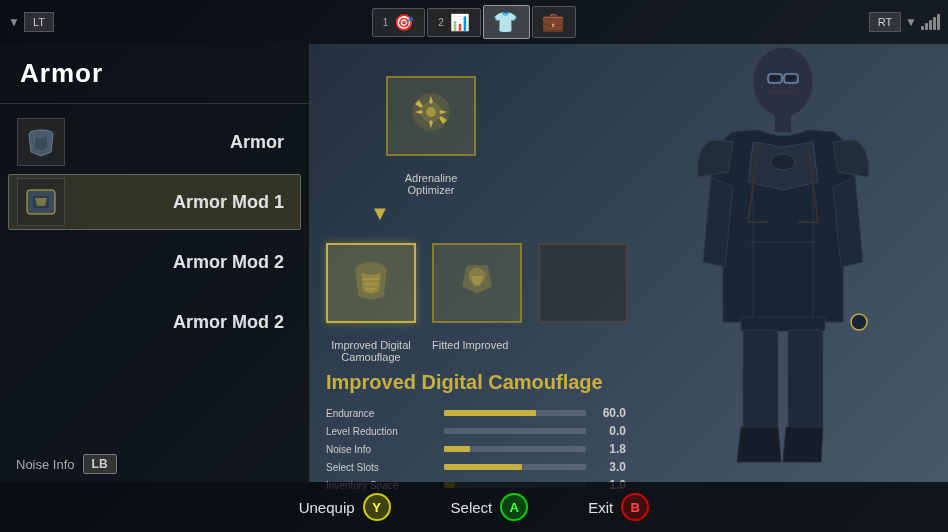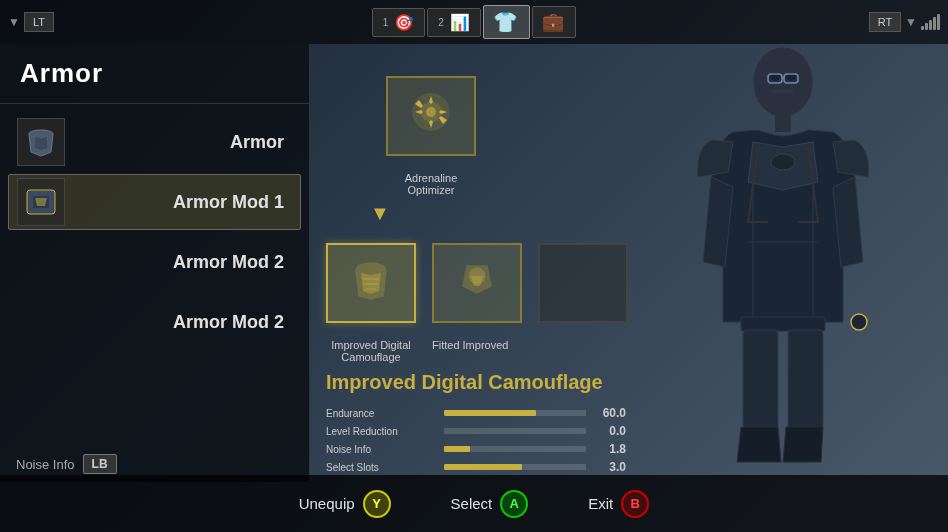--- a/index.html
+++ b/index.html
@@ -282,21 +282,21 @@
       justify-content: center;
       overflow: hidden;
     }
 
     
     .bottom-bar {
       position: absolute;
       bottom: 0;
       left: 0;
       right: 0;
-      height: 57px;
+      height: 50px;
       background: rgba(0,0,0,0.75);
       display: flex;
       align-items: center;
       justify-content: center;
       gap: 60px;
     }
 
     .action-btn {
       display: flex;
       align-items: center;
@@ -602,20 +602,27 @@
     </div>
 
     <div class="stat-row">
       <span class="stat-label">Select Slots</span>
       <div class="stat-bar-bg">
         <div class="stat-bar-fill" style="width:55%;"></div>
       </div>
       <span class="stat-value">3.0</span>
     </div>
 
+    <div class="stat-row">
+      <span class="stat-label">Inventory Space</span>
+      <div class="stat-bar-bg">
+        <div class="stat-bar-fill" style="width:8%;"></div>
+      </div>
+      <span class="stat-value">1.0</span>
+    </div>
 
   </div>
 </div>
 
 <div class="bottom-bar">
 
   <div class="action-btn">
     <span>Unequip</span>
     <div class="action-key y">Y</div>
   </div>

